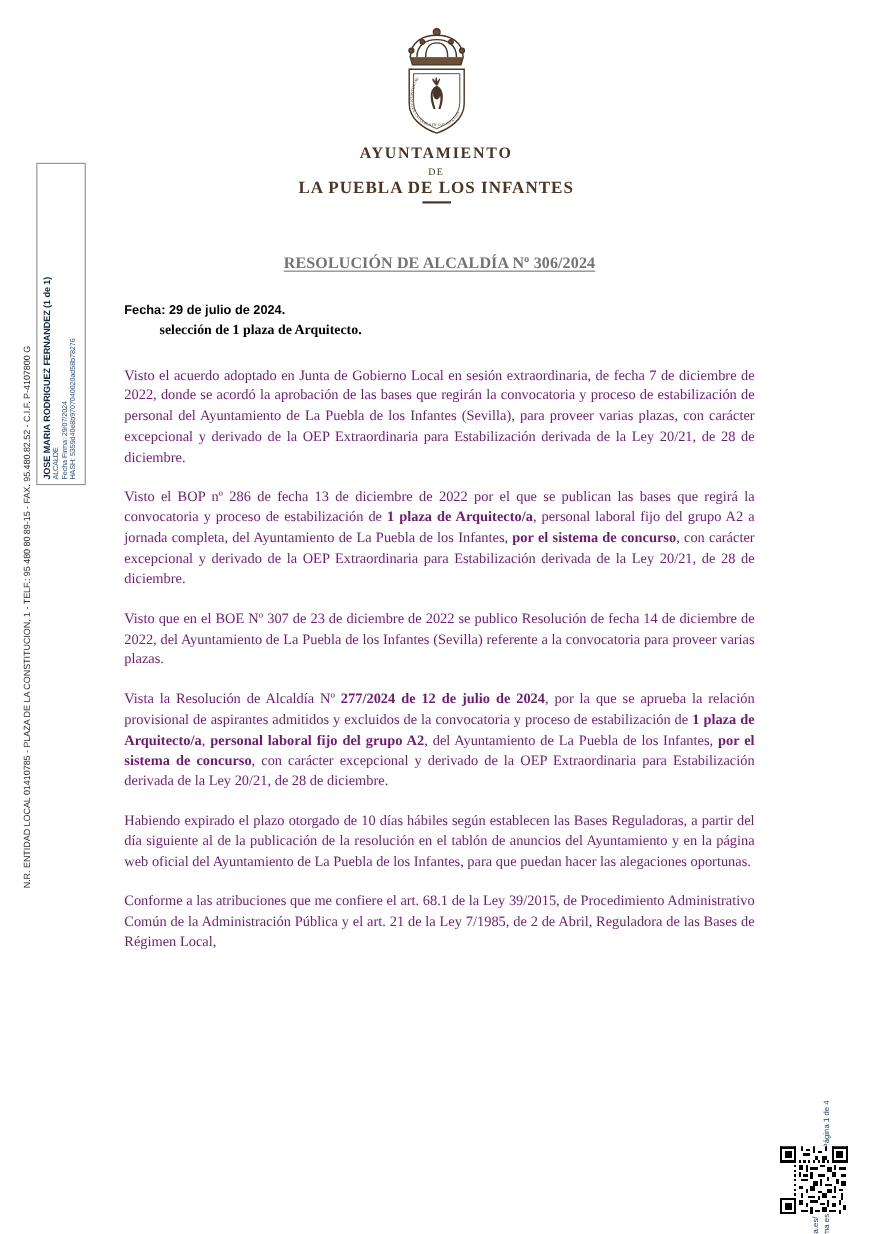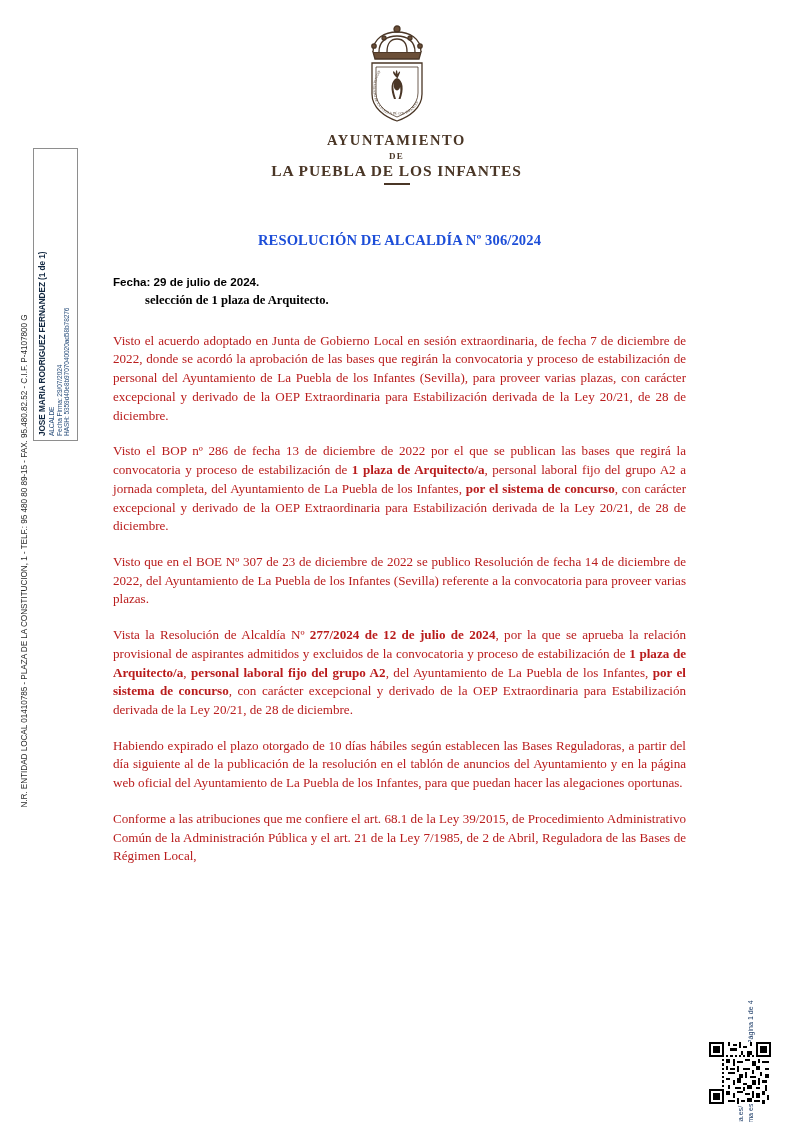--- a/index.html
+++ b/index.html
@@ -122,21 +122,21 @@
     font-family: "Liberation Serif", "DejaVu Serif", serif;
     font-size: 14.5px;
     font-weight: bold;
     letter-spacing: 1.6px;
     color: #4a3626;
     line-height: 1.15;
   }
   .lh-de {
     font-family: "Liberation Serif", "DejaVu Serif", serif;
     font-size: 9px;
-    font-weight: bold;
+    font-weight: normal;
     letter-spacing: 1.2px;
     color: #4a3626;
     margin: 2px 0 1px;
   }
   .lh-line2 {
     font-family: "Liberation Serif", "DejaVu Serif", serif;
     font-size: 15.5px;
     font-weight: bold;
     letter-spacing: 0.9px;
     color: #4a3626;
@@ -161,45 +161,46 @@
   .doc {
     position: absolute;
     left: 113px;
     top: 232px;
     width: 573px;
   }
   .doc-title {
     text-align: center;
     font-size: 14.6px;
     font-weight: bold;
+    text-decoration: underline;
     text-underline-offset: 2px;
     letter-spacing: 0.1px;
     margin-bottom: 24px;
-    color: #1d4ed8;
+    color: #737373;
   }
   .meta {
     font-family: "Liberation Sans", "DejaVu Sans", sans-serif;
     font-size: 11.6px;
     font-weight: bold;
     line-height: 1.52;
     margin-bottom: 22px;
     color: #000;
   }
   .meta .serif-tail {
     font-family: "Liberation Serif", "DejaVu Serif", serif;
     font-size: 12.6px;
     margin-left: 32px;
   }
   p.para {
     font-size: 13.1px;
     line-height: 1.43;
     text-align: justify;
     text-justify: inter-word;
     margin: 0 0 17px 0;
-    color: #b91c1c;
+    color: #701a75;
   }
   p.para:last-child { margin-bottom: 14px; }
   .b { font-weight: bold; }
 </style>
 </head>
 <body>
 
 <div class="page">
 
   <div class="left-registry">N.R. ENTIDAD LOCAL 01410785 - PLAZA DE LA CONSTITUCION, 1 - TELF.: 95 480 80 89-15 - FAX. 95.480.82.52 - C.I.F. P-4107800 G</div>

